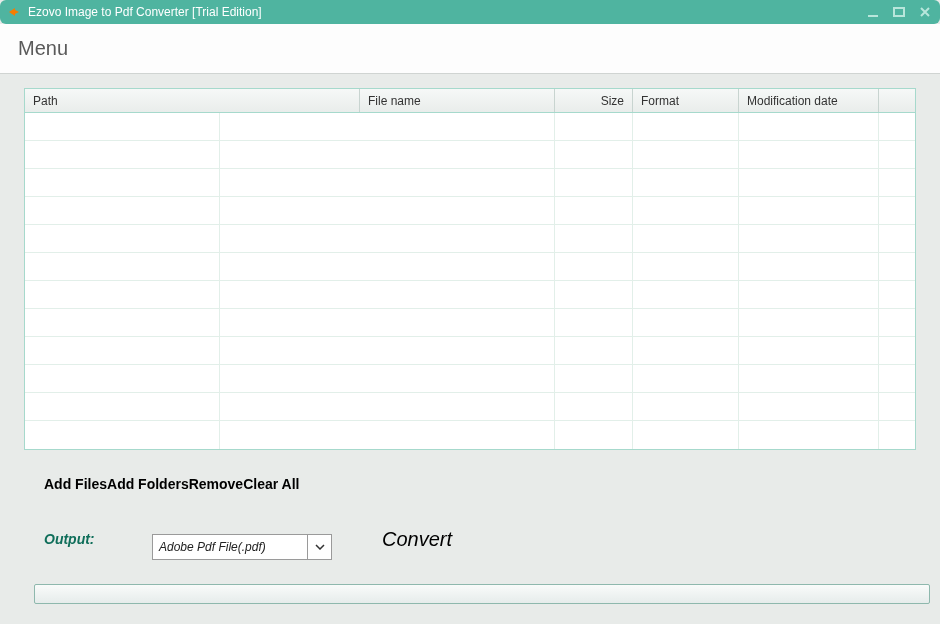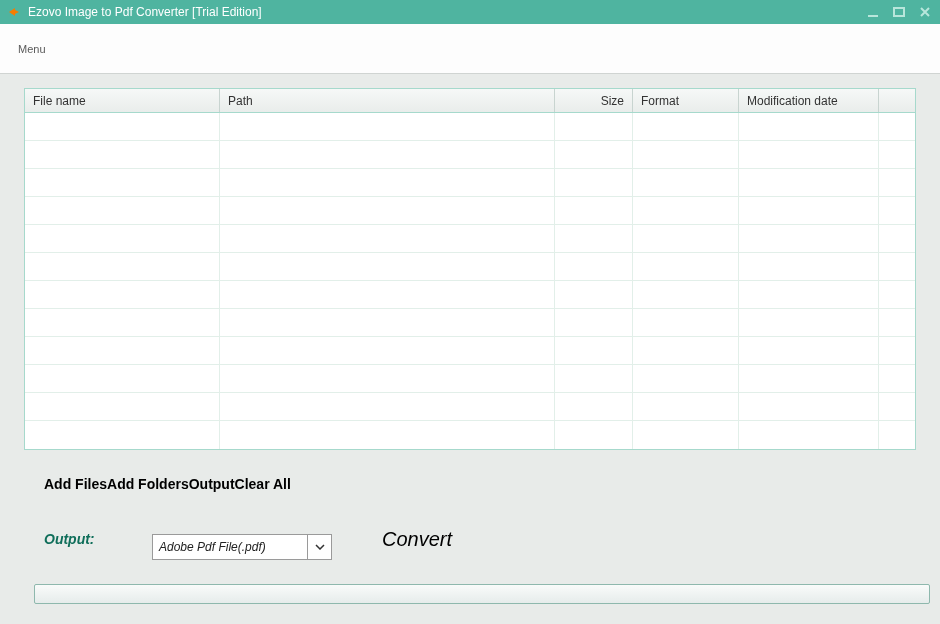--- a/index.html
+++ b/index.html
@@ -11,20 +11,21 @@
     font-size: 12px;
     overflow: hidden;
   }
   .titlebar {
     height: 24px;
     background: #4fb4a0;
     display: flex;
     align-items: center;
     padding: 0 6px;
     color: #fff;
+    border-radius: 6px;
   }
   .titlebar .app-icon {
     width: 16px; height: 16px;
     display: flex; align-items: center; justify-content: center;
     margin-right: 6px;
   }
   .titlebar .title-text {
     flex: 1;
     font-size: 12px;
   }
@@ -40,21 +41,21 @@
   }
   .menubar {
     height: 50px;
     background: #fdfdfd;
     border-bottom: 1px solid #d0d4d2;
     display: flex;
     align-items: center;
     padding: 0 18px;
   }
   .menubar .menu-item {
-    font-size: 11px;
+    font-size: 20px;
     color: #5a5a5a;
     cursor: pointer;
   }
   .content {
     padding: 14px 24px 10px 24px;
   }
   .table-wrap {
     width: 892px;
     border: 1px solid #a6d9cc;
     background: #fff;
@@ -193,22 +194,22 @@
   </div>
 </div>
 
 <div class="menubar">
   <span class="menu-item">Menu</span>
 </div>
 
 <div class="content">
   <div class="table-wrap">
     <div class="table-header">
+      <div class="th col-path">Path</div>
       <div class="th col-name">File name</div>
-      <div class="th col-path">Path</div>
       <div class="th col-size size">Size</div>
       <div class="th col-format">Format</div>
       <div class="th col-date">Modification date</div>
       <div class="th col-last"></div>
     </div>
     <div class="table-body">
       <div class="tr">
           <div class="td col-name"></div>
           <div class="td col-path"></div>
           <div class="td col-size"></div>
@@ -303,21 +304,21 @@
           <div class="td col-format"></div>
           <div class="td col-date"></div>
           <div class="td col-last"></div>
         </div>
     </div>
   </div>
 
   <div class="toolbar">
     <span class="tb-link">Add Files</span>
     <span class="tb-link">Add Folders</span>
-    <span class="tb-link">Output</span>
+    <span class="tb-link">Remove</span>
     <span class="tb-link">Clear All</span>
   </div>
 
   <div class="output-row">
     <span class="output-label">Output:</span>
     <div class="combo">
       <span class="combo-text">Adobe Pdf File(.pdf)</span>
       <span class="combo-btn">
         <svg width="10" height="6" viewBox="0 0 10 6">
             <path d="M1 1 L5 5 L9 1" fill="none" stroke="#333" stroke-width="1.5"></path>

